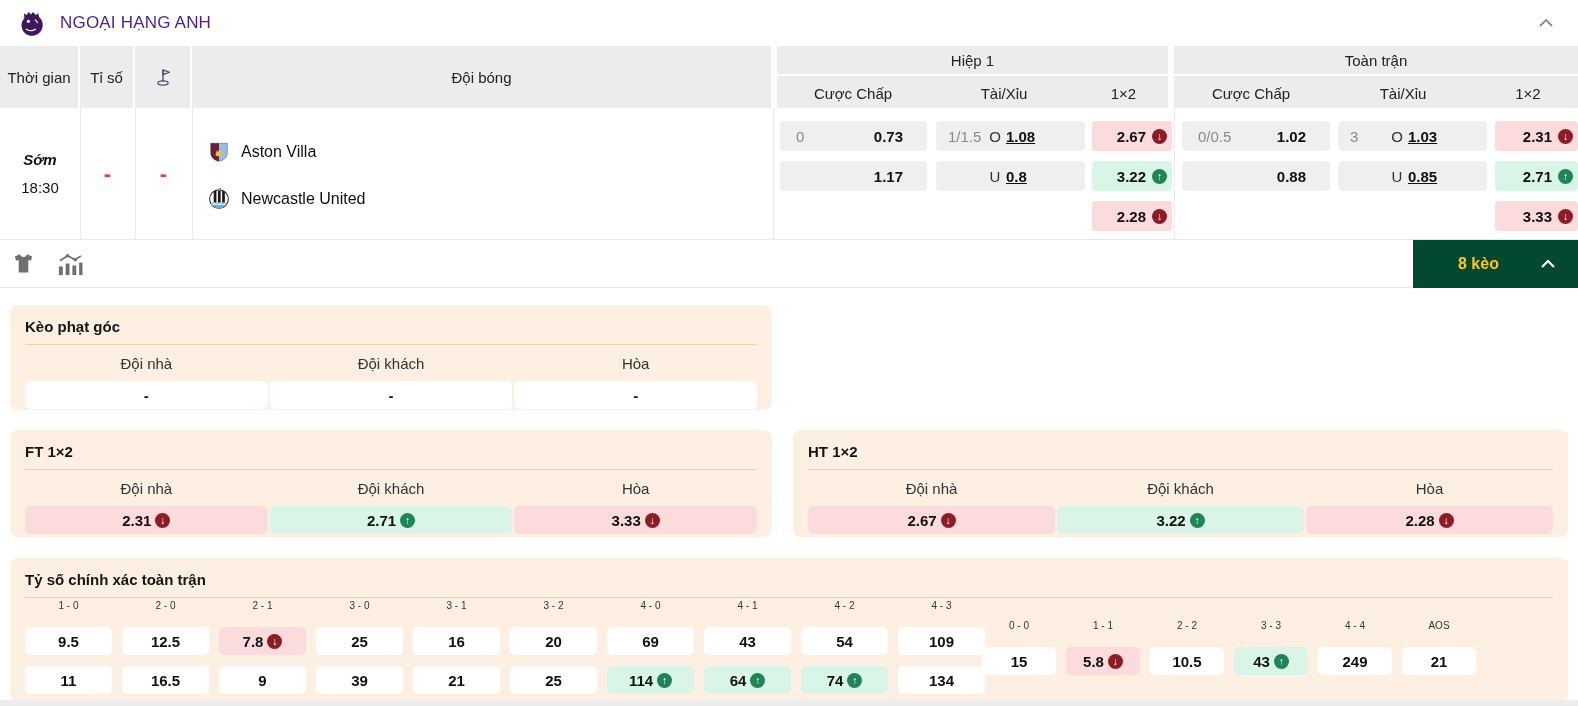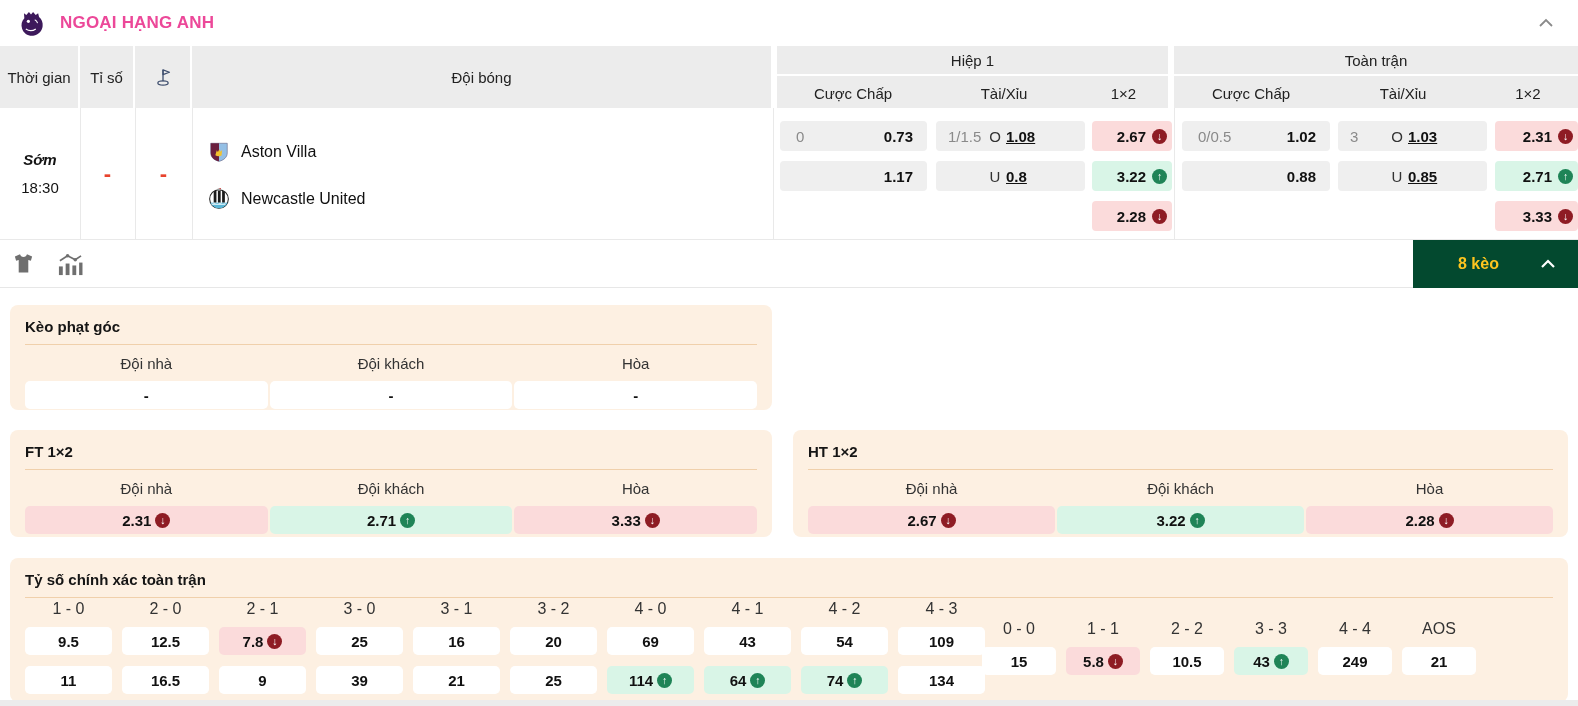--- a/index.html
+++ b/index.html
@@ -4,21 +4,21 @@
 <style>
   html,body{margin:0;padding:0}
   body{width:1578px;height:706px;position:relative;overflow:hidden;
        font-family:"Liberation Sans",sans-serif;background:#ececec;color:#131313;}
   .main{position:absolute;left:0;top:0;width:1578px;height:700px;background:#fff;}
 
   
   .topbar{position:absolute;left:0;top:0;width:1578px;height:46px;background:#fff;display:flex;align-items:center;}
   .pl-logo{position:absolute;left:16px;top:7px;}
   .league-title{position:absolute;left:60px;top:0;height:46px;display:flex;align-items:center;
-                font-size:17px;font-weight:700;letter-spacing:.2px;color:#ec4899;text-align:center;}
+                font-size:17px;font-weight:400;letter-spacing:.2px;color:#4c1d95;text-align:center;}
   .top-chev{position:absolute;right:22px;top:14px;cursor:pointer;}
 
   
   .thead{position:absolute;left:0;top:46px;width:1578px;height:62px;background:#ececec;font-size:15px;color:#222;}
   .hcell{position:absolute;top:0;height:62px;display:flex;align-items:center;justify-content:center;border-right:2px solid #fff;box-sizing:border-box;}
   .gcell{position:absolute;top:0;height:30px;display:flex;align-items:center;justify-content:center;border-bottom:2px solid #fff;box-sizing:border-box;}
   .scell{position:absolute;top:32px;height:30px;display:flex;align-items:center;justify-content:center;}
   .vdiv{position:absolute;top:0;width:6px;height:62px;background:#fff;}
 
   
@@ -26,21 +26,21 @@
   .cline{position:absolute;top:0;width:1px;height:131px;background:#e9e9e9;}
   .timecell{position:absolute;left:0;top:0;width:80px;height:131px;display:flex;flex-direction:column;align-items:center;justify-content:center;gap:11px;font-size:15px;}
   .timecell .early{font-weight:700;font-style:italic;}
   .dash{position:absolute;top:0;height:131px;display:flex;align-items:center;justify-content:center;
         color:#e8432d;font-weight:700;font-size:22px;}
   .teamline{position:absolute;left:208px;display:flex;align-items:center;gap:11px;height:24px;font-size:16px;font-weight:500;color:#101010;cursor:pointer;}
 
   .obox{position:absolute;height:30px;background:#efefef;border-radius:4px;display:flex;align-items:center;font-size:15px;box-sizing:border-box;cursor:pointer;}
   .obox .line{color:#8a8a8a;padding-left:16px;}
   .obox .fill{flex:1;}
-  .obox .val{font-weight:700;color:#111;padding-right:14px;}
+  .obox .val{font-weight:700;color:#111;padding-right:24px;}
   .obox.ou .line{padding-left:12px;}
   .obox.ou .oulab{width:22px;text-align:center;color:#333;}
   .obox.ou .val{width:56px;text-align:left;padding-right:23px;text-decoration:underline;}
   .obox.x2{justify-content:flex-end;padding-right:5px;}
   .obox.x2 .val{padding-right:2px;}
 
   
   .arrow{display:none;width:15px;height:15px;border-radius:50%;margin-left:4px;color:#fff;
          font-size:10.5px;line-height:15px;text-align:center;font-weight:700;flex:0 0 auto;}
   .trend-down{background:#fbdbdb !important;}
@@ -65,21 +65,21 @@
   .pcol{flex:1;}
   .plabel{text-align:center;font-size:15px;color:#333;margin:10px 0 9px;}
   .vbox{height:28px;background:#fff;border-radius:5px;display:flex;align-items:center;justify-content:center;
         font-size:15px;font-weight:700;color:#111;cursor:pointer;}
 
   
   .sgrid{display:flex;gap:10px;position:absolute;}
   .scol{width:87px;display:flex;flex-direction:column;}
   .sgrid.singles .scol{width:74px;}
   .sgrid.singles{}
-  .slabel{text-align:center;font-size:16px;color:#333;height:18px;margin-bottom:9px;}
+  .slabel{text-align:center;font-size:10px;color:#333;height:18px;margin-bottom:9px;}
   .scol .vbox{margin-bottom:11px;}
 
   .bottom-strip{position:absolute;left:0;top:700px;width:1578px;height:6px;background:#ececec;}
 </style>
 </head>
 <body>
 
 <div class="main">
 
   <div class="topbar">

